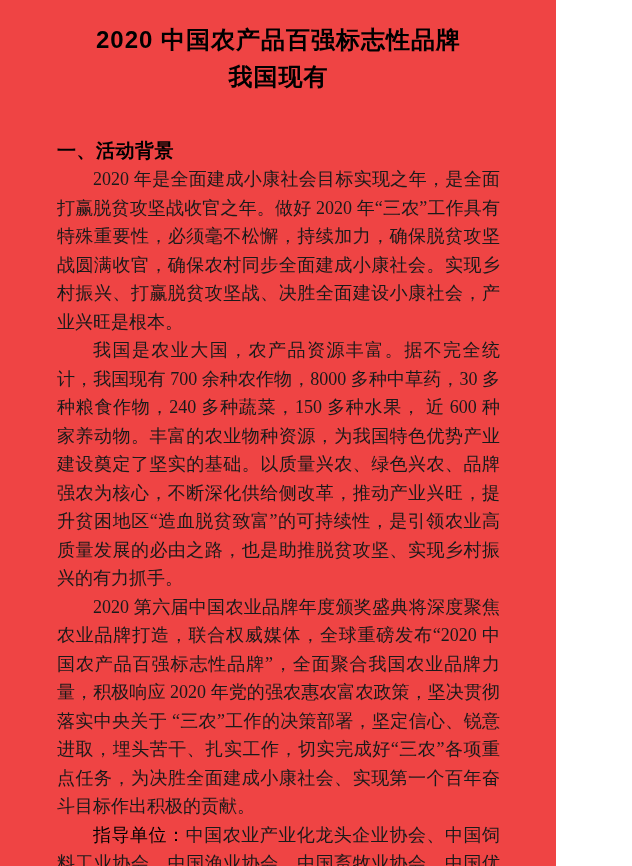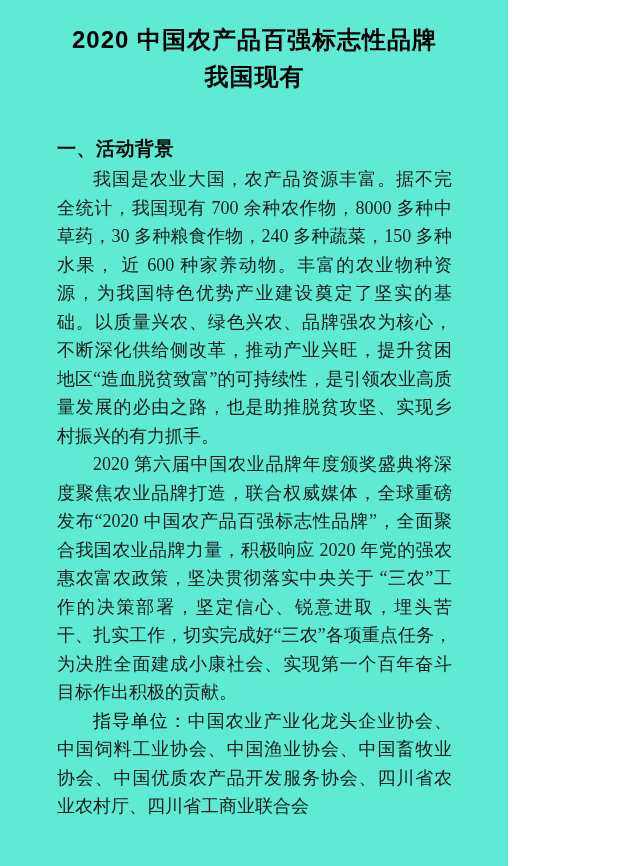--- a/index.html
+++ b/index.html
@@ -3,43 +3,43 @@
 <meta charset="utf-8">
 <style>
   html, body {
     margin: 0;
     padding: 0;
     background: #ffffff;
   }
   .page {
     position: relative;
     box-sizing: border-box;
-    width: 508px;
+    width: 556px;
     height: 866px;
-    background: #5eead4;
+    background: #ef4444;
     padding: 21px 56px 17px 57px;
     overflow: hidden;
     color: #1a1a1a;
   }
   .doc-title {
     margin: 0 0 41px 0;
     text-align: center;
     font-family: "Liberation Sans", sans-serif;
     font-weight: bold;
     font-size: 24px;
     line-height: 37px;
     color: #000000;
     letter-spacing: 1px;
   }
   .doc-title .title-line {
     display: block;
   }
   .sec-heading {
     margin: 0;
-    font-family: Liberation Mono, monospace;
+    font-family: Liberation Serif, serif;
     font-weight: bold;
     font-size: 19px;
     line-height: 29px;
     color: #000000;
     letter-spacing: 0.5px;
   }
   .sec-heading.second {
     margin-top: 32px;
   }
   .body-para {
@@ -63,20 +63,21 @@
 
 <div class="page">
 
   <h1 class="doc-title">
     <span class="title-line">2020 中国农产品百强标志性品牌</span>
     <span class="title-line">我国现有</span>
   </h1>
 
   <h2 class="sec-heading">一、活动背景</h2>
 
+  <p class="body-para">2020 年是全面建成小康社会目标实现之年，是全面打赢脱贫攻坚战收官之年。做好 2020 年“三农”工作具有特殊重要性，必须毫不松懈，持续加力，确保脱贫攻坚战圆满收官，确保农村同步全面建成小康社会。实现乡村振兴、打赢脱贫攻坚战、决胜全面建设小康社会，产业兴旺是根本。</p>
 
   <p class="body-para">我国是农业大国，农产品资源丰富。据不完全统计，我国现有 700 余种农作物，8000 多种中草药，30 多种粮食作物，240 多种蔬菜，150 多种水果， 近 600 种家养动物。丰富的农业物种资源，为我国特色优势产业建设奠定了坚实的基础。以质量兴农、绿色兴农、品牌强农为核心，不断深化供给侧改革，推动产业兴旺，提升贫困地区“造血脱贫致富”的可持续性，是引领农业高质量发展的必由之路，也是助推脱贫攻坚、实现乡村振兴的有力抓手。</p>
 
   <p class="body-para">2020 第六届中国农业品牌年度颁奖盛典将深度聚焦农业品牌打造，联合权威媒体，全球重磅发布“2020 中国农产品百强标志性品牌”，全面聚合我国农业品牌力量，积极响应 2020 年党的强农惠农富农政策，坚决贯彻落实中央关于 “三农”工作的决策部署，坚定信心、锐意进取，埋头苦干、扎实工作，切实完成好“三农”各项重点任务，为决胜全面建成小康社会、实现第一个百年奋斗目标作出积极的贡献。</p>
 
 
   <p class="body-para">
     <strong class="lead-label">指导单位：</strong><span>中国农业产业化龙头企业协会、中国饲料工业协会、中国渔业协会、中国畜牧业协会、中国优质农产品开发服务协会、四川省农业农村厅、四川省工商业联合会</span>
   </p>
 

